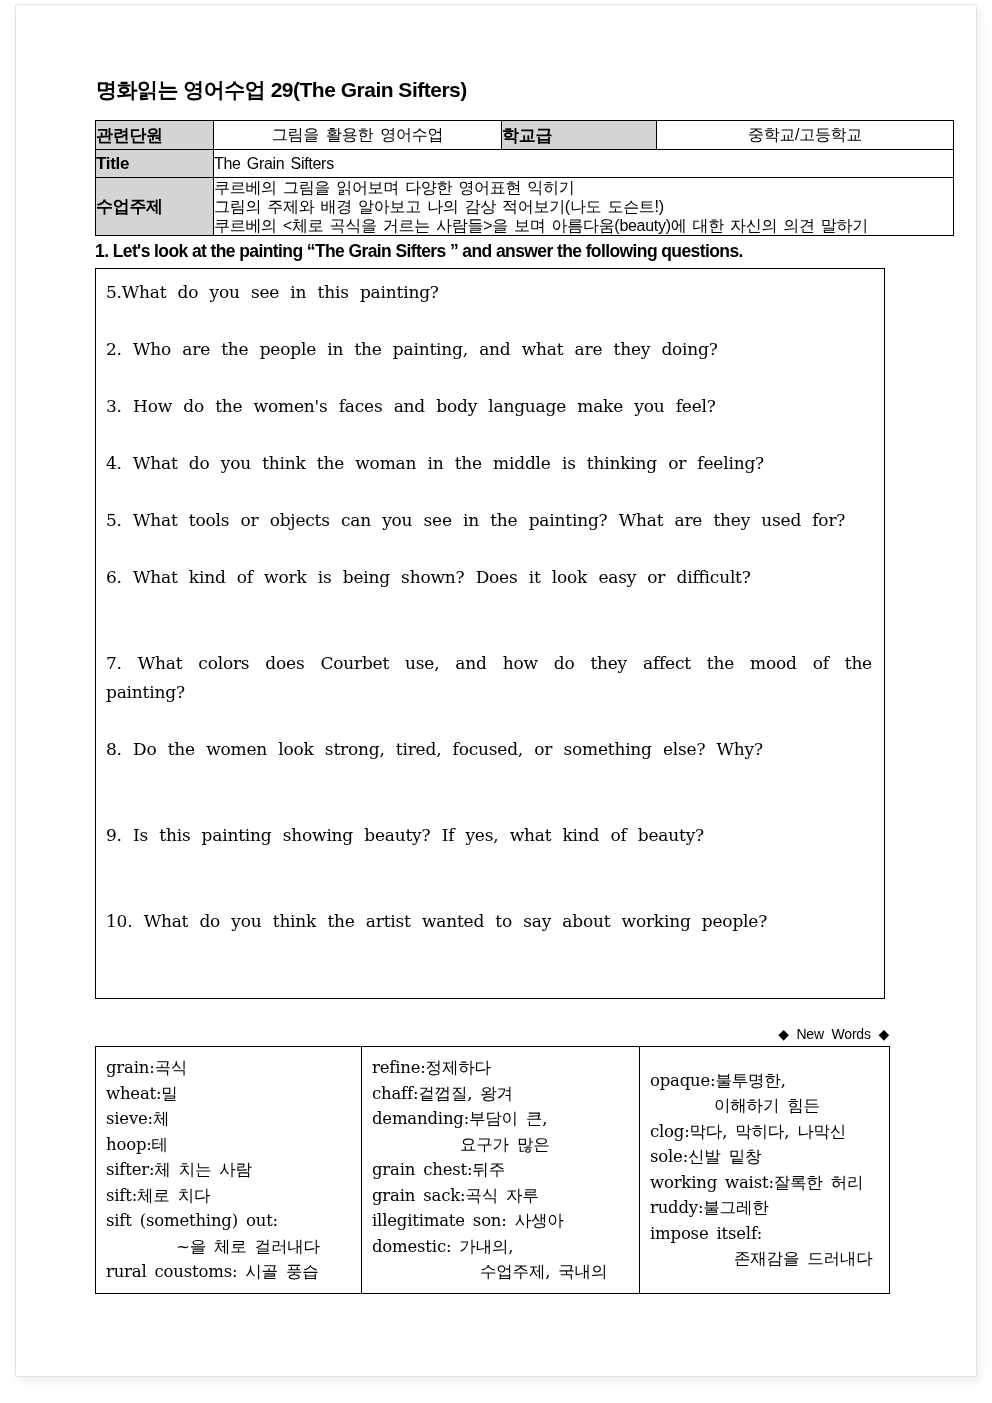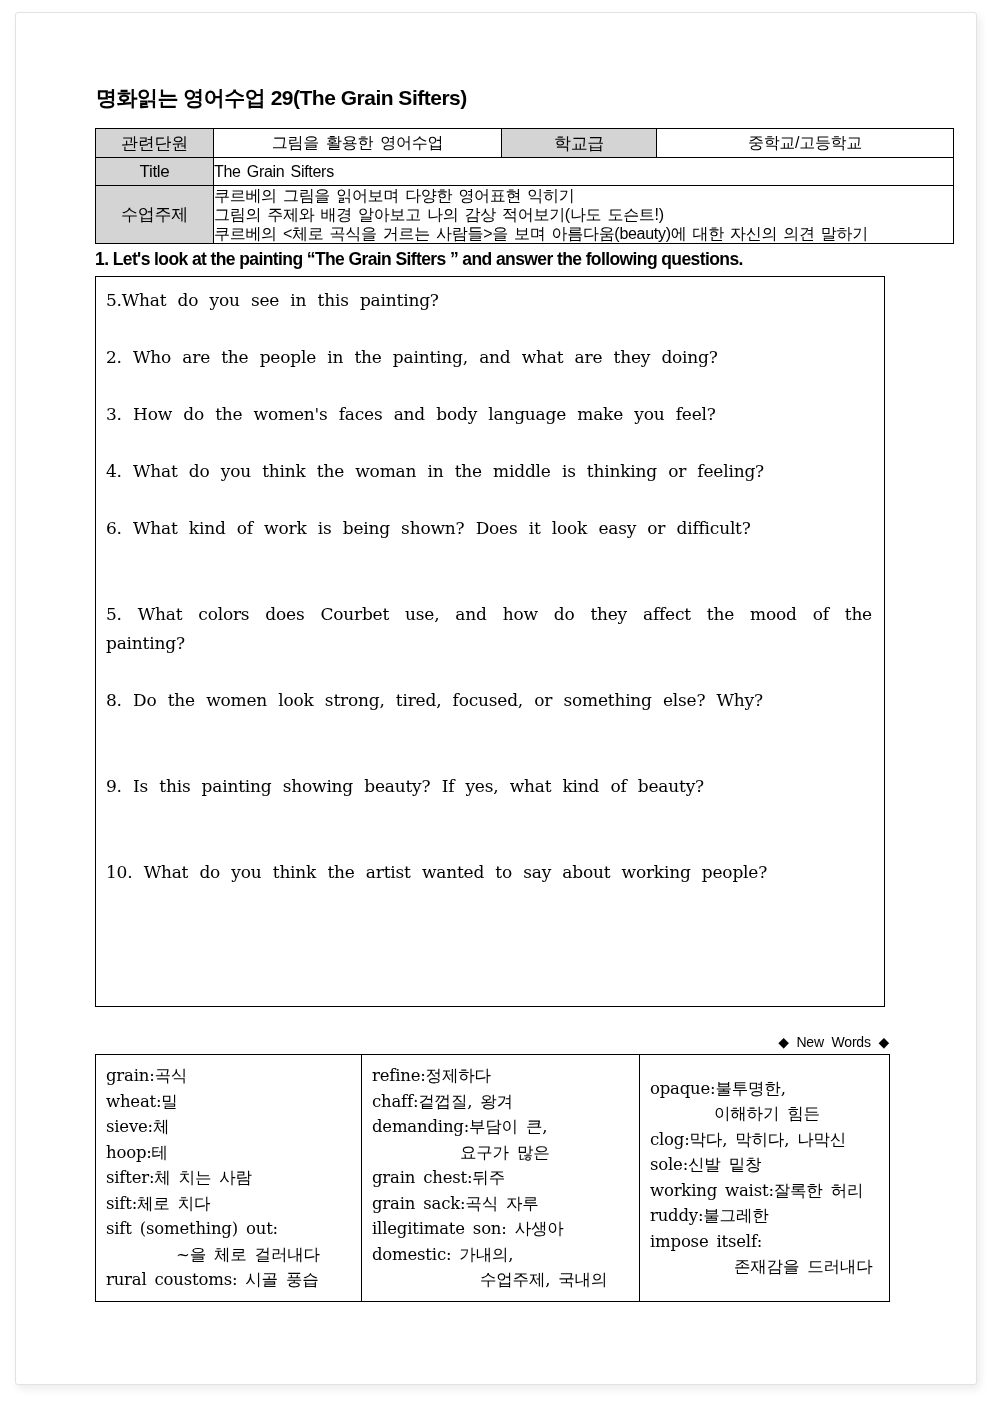--- a/index.html
+++ b/index.html
@@ -5,21 +5,21 @@
   * { box-sizing: border-box; }
   html, body {
     margin: 0; padding: 0;
     width: 992px; height: 1403px;
     background: #ffffff;
     font-family: "Liberation Sans", sans-serif;
     color: #000;
     overflow: hidden;
   }
   .page {
-    position: absolute; left: 15px; top: 12px;
+    position: absolute; left: 15px; top: 4px;
     width: 962px; height: 1373px;
     background: #ffffff;
     border: 1px solid #e2e2e2;
     border-radius: 3px;
     box-shadow: 3px 4px 8px rgba(0,0,0,0.08);
     padding: 73px 0 0 79px;
   }
   .content { width: 794px; }
 
   .doc-title {
@@ -37,22 +37,21 @@
     table-layout: fixed;
   }
   table.info td {
     border: 1.5px solid #000;
     padding: 0;
     font-size: 16px;
     letter-spacing: -0.3px;
   }
   table.info .lbl {
     background: #d4d4d4;
-    font-weight: normal;
-    text-align: center;
+    font-weight: bold;
     font-size: 17px;
   }
   table.info .ctr { text-align: center; word-spacing: 3px; }
   .row1 td { height: 29px; }
   .row2 td { height: 28px; }
   td.title-val { padding-left: 8px; font-size: 17px; word-spacing: 2px; }
   td.topic-val { padding: 3px 8px; }
   .topic-line { font-size: 16px; line-height: 19px; word-spacing: 2px; white-space: nowrap; }
 
   
@@ -146,22 +145,23 @@
     </tbody>
       </table>
 
     <div class="sec-heading">1. Let's look at the painting “The Grain Sifters ” and answer the following questions.</div>
 
     <div class="qbox">
       <p class="q">5.What do you see in this painting?</p>
       <p class="q">2. Who are the people in the painting, and what are they doing?</p>
       <p class="q">3. How do the women's faces and body language make you feel?</p>
       <p class="q">4. What do you think the woman in the middle is thinking or feeling?</p>
+      <p class="q">5. What tools or objects can you see in the painting? What are they used for?</p>
       <p class="q g2">6. What kind of work is being shown? Does it look easy or difficult?</p>
-      <p class="q just">5. What colors does Courbet use, and how do they affect the mood of the painting?</p>
+      <p class="q just">7. What colors does Courbet use, and how do they affect the mood of the painting?</p>
       <p class="q g2">8. Do the women look strong, tired, focused, or something else? Why?</p>
       <p class="q g2">9. Is this painting showing beauty? If yes, what kind of beauty?</p>
       <p class="q">10. What do you think the artist wanted to say about working people?</p>
     </div>
 
     <div class="nw-heading">◆ New Words ◆</div>
 
     <table class="vocab">
       <tbody>
           <tr>

